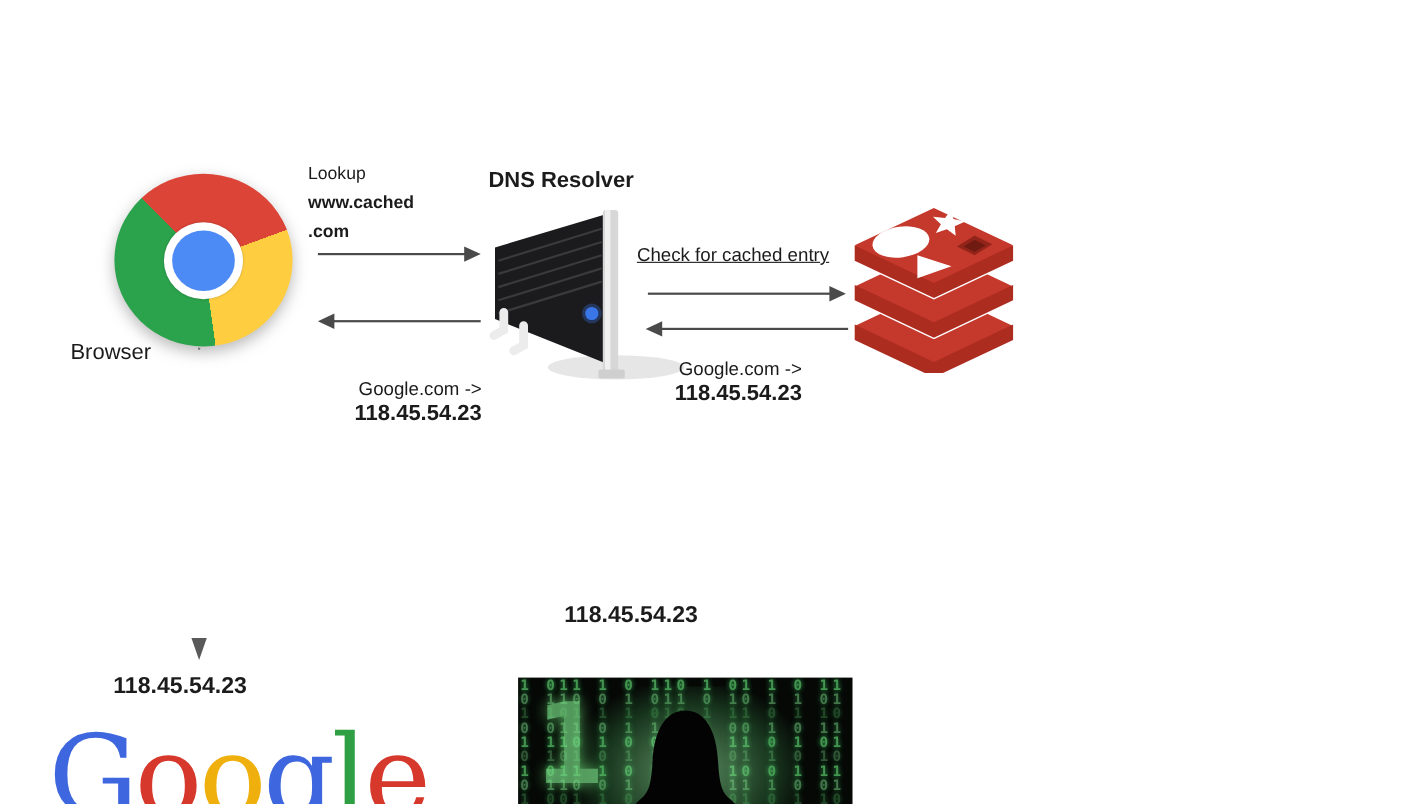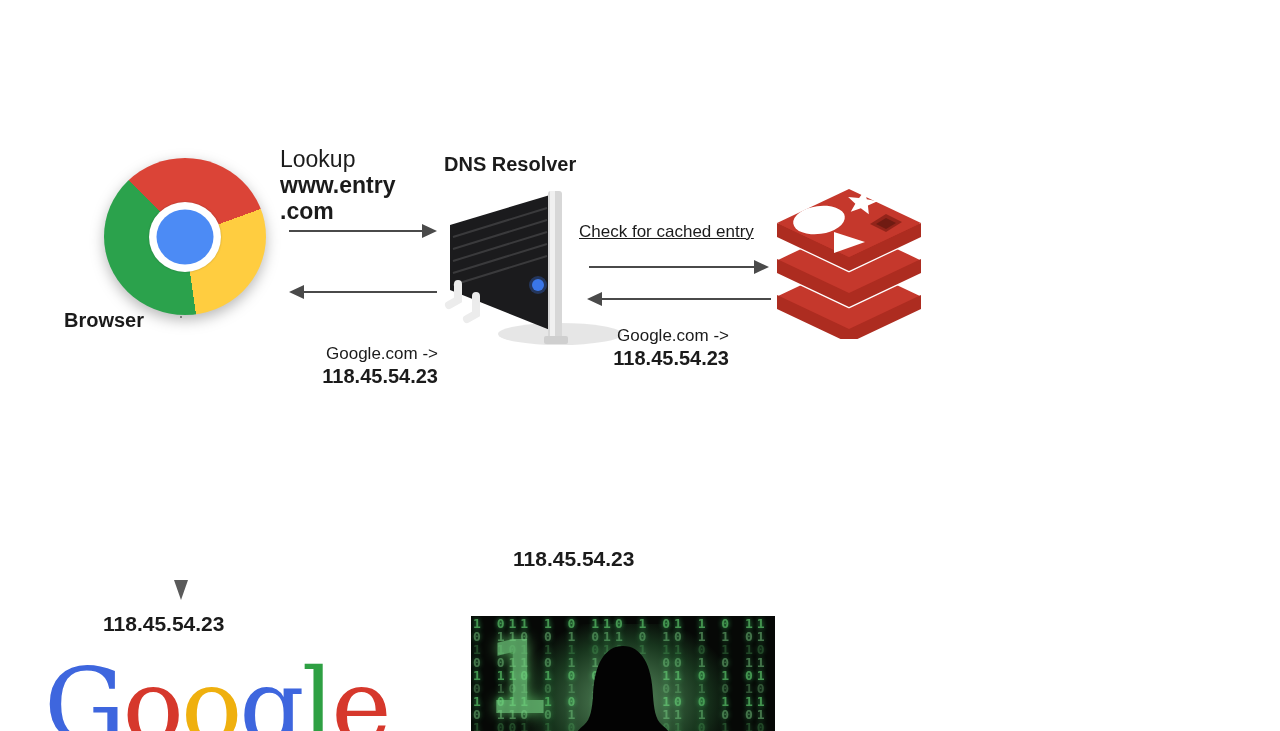--- a/index.html
+++ b/index.html
@@ -18,22 +18,22 @@
     width:72px; height:70px; border-radius:50%; background:#ffffff;
     box-shadow:0 0 2px rgba(0,0,0,.25);
   }
   .chrome .hub-blue {
     position:absolute; left:50%; top:50%; transform:translate(-50%,-50%);
     width:57px; height:55px; border-radius:50%; background:#4C8BF5;
   }
 
   
   .lbl { white-space:nowrap; }
-  .browser-label { left:64px; top:309px; font-size:20px; font-weight:bold; }
-  .lookup { left:280px; top:146px; font-size:23px; line-height:26px; }
+  .browser-label { left:64px; top:309px; font-size:20px; font-weight:normal; }
+  .lookup { left:280px; top:146px; font-size:16px; line-height:26px; }
   .lookup .b { font-weight:bold; }
   .dns-label { left:444px; top:153px; font-size:20px; font-weight:bold; }
   .cache-label { left:579px; top:222px; font-size:17px;text-decoration:underline; }
   .resp { text-align:right; line-height:23px; }
   .resp .l1 { font-size:17px; }
   .resp .l2 { font-size:20px; font-weight:bold; }
   .resp1 { left:278px; top:342px; width:160px; }
   .resp2 { left:584px; top:324px; width:145px; }
   .ip-center { left:513px; top:547px; font-size:21px; font-weight:bold; }
   .ip-browser { left:103px; top:612px; font-size:21px; font-weight:bold; }
@@ -83,21 +83,21 @@
 <body>
 
 <div class="abs chrome">
   <div class="hub-white"></div>
   <div class="hub-blue"></div>
 </div>
 <div class="abs lbl browser-label">Browser</div>
 
 <div class="abs lookup">
   <div>Lookup</div>
-  <div class="b">www.entry</div>
+  <div class="b">www.cached</div>
   <div class="b">.com</div>
 </div>
 
 <div class="abs arrow right a1">
     <div class="shaft"></div>
     <div class="head"></div>
   </div>
 <div class="abs arrow left a2">
     <div class="shaft"></div>
     <div class="head"></div>

